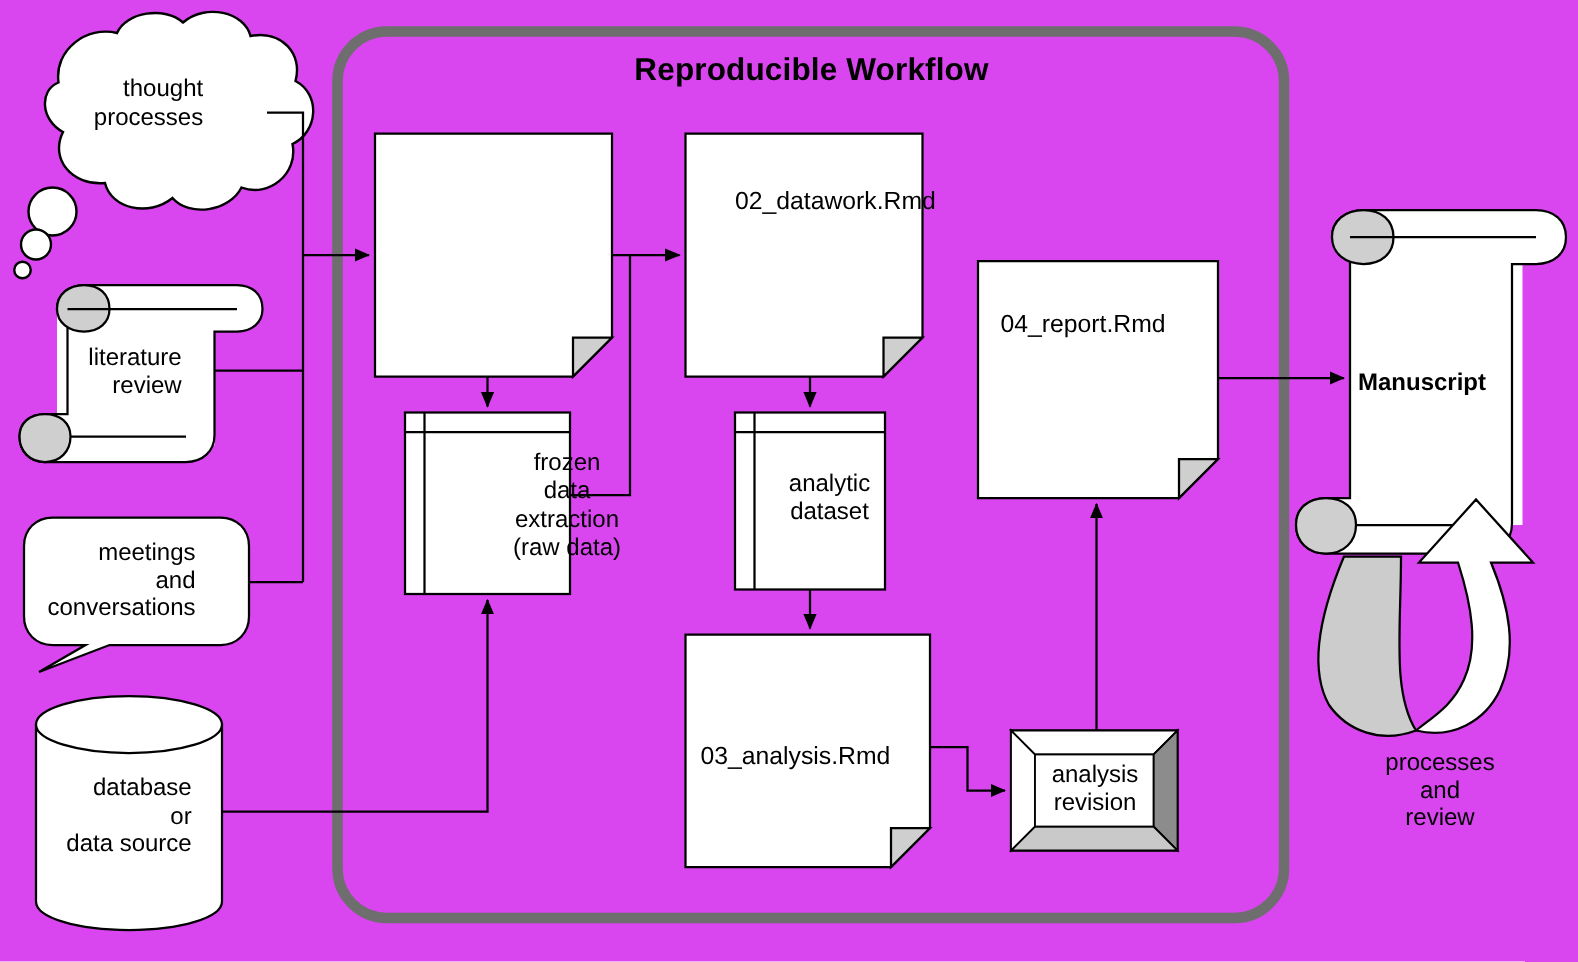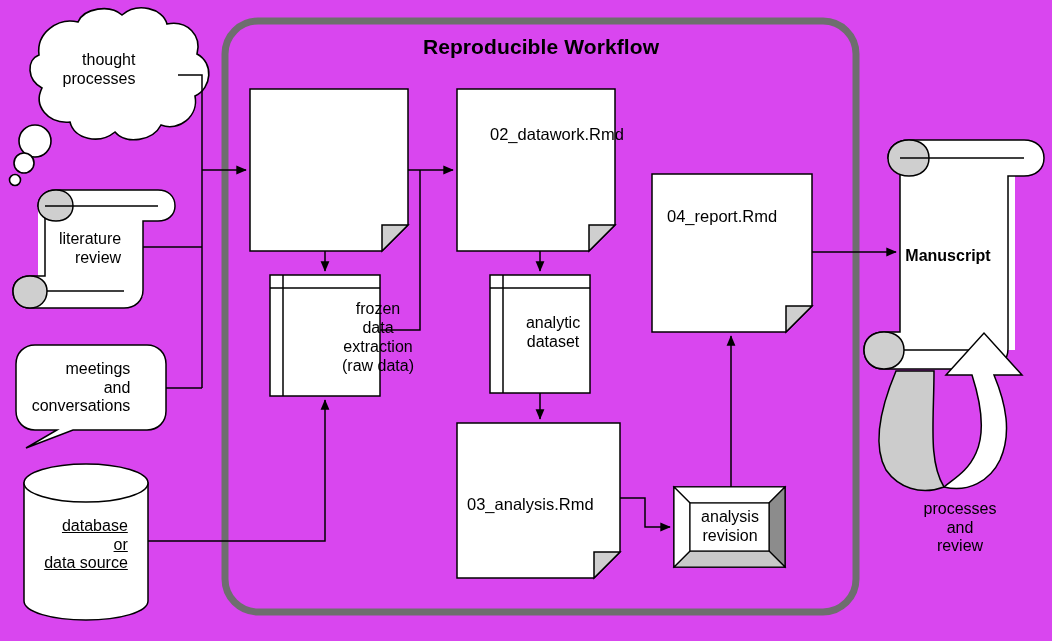--- a/index.html
+++ b/index.html
@@ -223,21 +223,21 @@
   <div class="lbl src-label" style="left:29px;top:44px;width:140px;height:52px;">thought
 processes</div>
 
   <div class="lbl src-label" style="left:30px;top:224px;width:120px;height:50px;">literature
 review</div>
 
   <div class="lbl src-label" style="left:4px;top:355px;width:154px;height:66px;">meetings
 and
 conversations</div>
 
-  <div class="lbl src-label" style="left:16px;top:512px;width:140px;height:66px;text-decoration:underline;">database
+  <div class="lbl src-label" style="left:16px;top:512px;width:140px;height:66px;">database
 or
 data source</div>
 
 
   <div class="lbl doc-label lbl-left" style="left:490px;top:124px;width:158px;height:22px;">02_datawork.Rmd</div>
 
   <div class="lbl doc-label lbl-left" style="left:467px;top:454px;width:155px;height:22px;margin-top:40px;">03_analysis.Rmd</div>
 
   <div class="lbl doc-label lbl-left" style="left:667px;top:206px;width:144px;height:22px;">04_report.Rmd</div>
 

